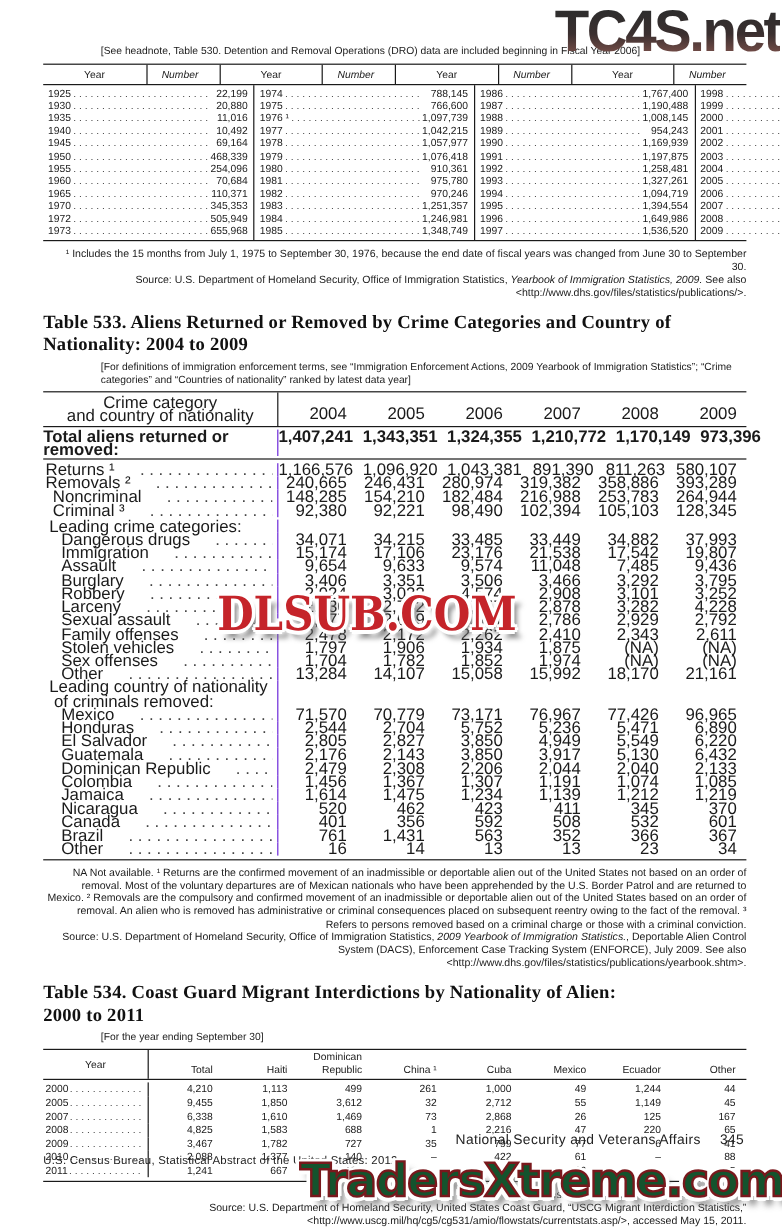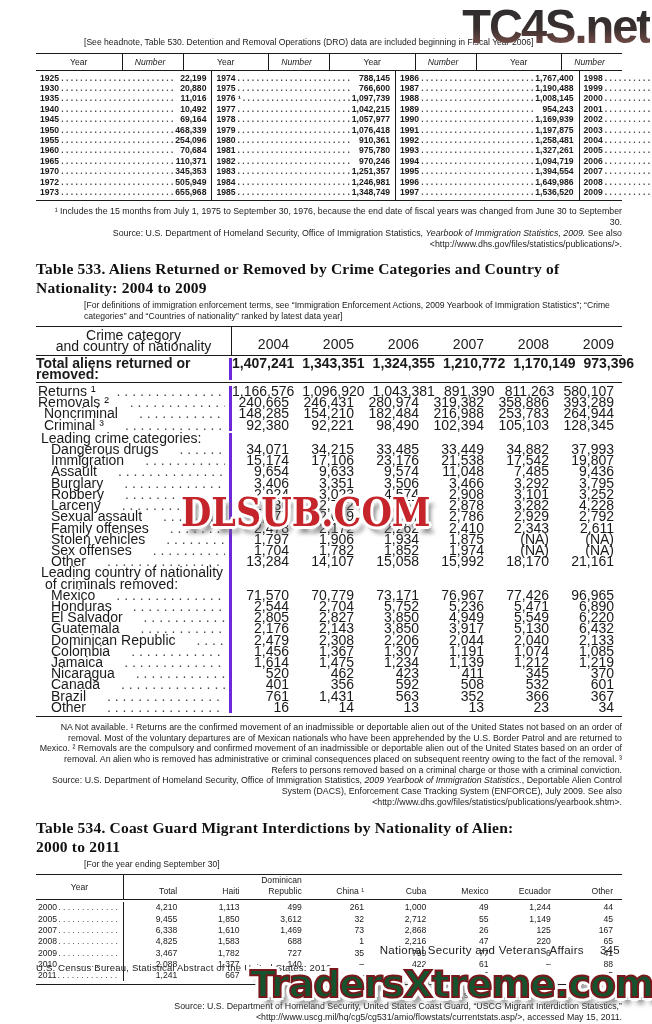--- a/index.html
+++ b/index.html
@@ -13,35 +13,35 @@
   .sect{margin-top:10px;}
 
   
   .tbl532{border-top:1px solid #1a1a1a;border-bottom:1px solid #1a1a1a;margin-top:5px;font-size:8.6px;}
   .t532-head{display:grid;grid-template-columns:repeat(4,1fr);border-bottom:1.5px solid #1a1a1a;}
   .pairh{display:grid;grid-template-columns:1fr 60px;}
   .pairh.sep{border-left:1px solid #1a1a1a;}
   .ph-year{text-align:center;padding:3px 0;border-right:1px solid #1a1a1a;}
   .ph-num{text-align:center;padding:3px 5px 3px 0;font-style:italic;}
   .t532-body{display:grid;grid-template-columns:repeat(4,1fr);}
-  .paircol{padding:2px 0 3px;font-weight:bold;}
+  .paircol{padding:2px 0 3px;}
   .paircol.sep{border-left:1px solid #1a1a1a;}
   .prow{display:flex;line-height:10.4px;padding:0 5px 0 4px;}
   .pdots{flex:1;overflow:hidden;white-space:nowrap;margin:0 2px;}
   .pdots::after{content:". . . . . . . . . . . . . . . . . . . . . . . .";color:#444;}
   .pnum{text-align:right;}
 
   
   .tbl533{border-top:1px solid #1a1a1a;border-bottom:1px solid #1a1a1a;margin-top:5px;font-size:14px;}
   .t533-head{display:grid;grid-template-columns:196px repeat(6,1fr);border-bottom:1.5px solid #1a1a1a;}
   .t533-stubh{text-align:center;padding:3px 2px;border-right:1px solid #1a1a1a;line-height:10.6px;}
   .t533-yh{align-self:end;text-align:right;padding:0 8px 3px 0;}
   .t533-body{padding:2px 0 3px;}
   .row533{display:grid;grid-template-columns:196px repeat(6,1fr);line-height:11.2px;}
-  .row533 .stub{display:flex;border-right:3px solid #6d28d9;padding-right:3px;min-height:11.2px;gap:20px;}
+  .row533 .stub{display:flex;border-right:1px solid #6d28d9;padding-right:3px;min-height:11.2px;gap:20px;}
   .row533 .stub.block{display:block;}
   .row533 .val{text-align:right;padding-right:8px;}
   .row533.total{font-weight:bold;border-bottom:1px solid #1a1a1a;padding-bottom:2px;margin-bottom:3px;}
   .row533.section{margin-top:2px;}
   .row533 .dots{flex:1;overflow:hidden;white-space:nowrap;margin:0 1px;}
   .row533 .dots::after{content:". . . . . . . . . . . . . . . . . . . . . . . . . . . . . . . . . . . . . .";color:#444;}
   .l0 .lab{padding-left:2px;text-align:center;}
   .l1 .lab{padding-left:8px;}
   .section .lab,.section2 .lab{padding-left:5px;}
   .l2 .lab{padding-left:15px;}

